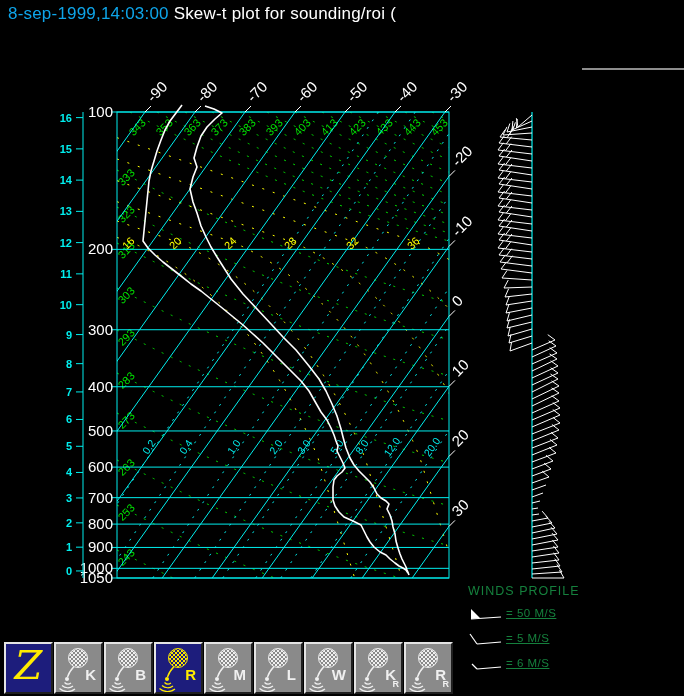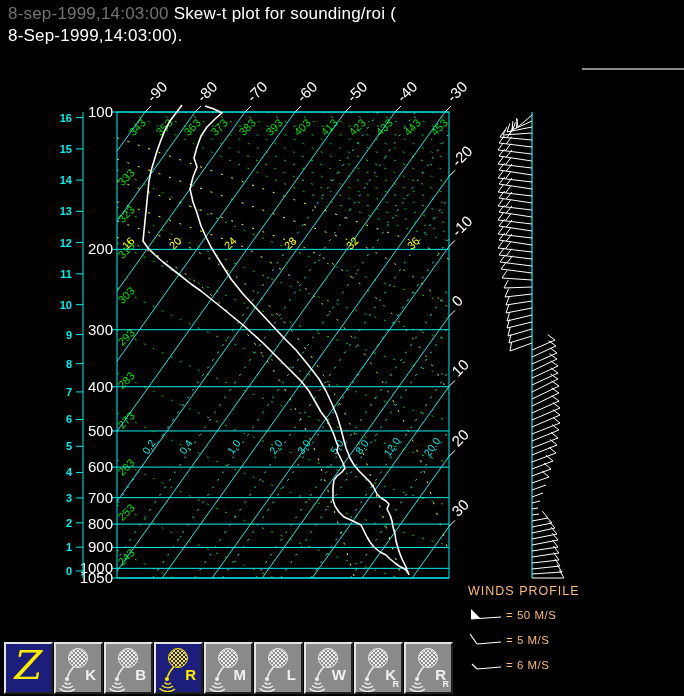--- a/index.html
+++ b/index.html
@@ -1,27 +1,27 @@
 <!DOCTYPE html>
 <html><head>
 <meta charset="utf-8">
 <style>
   html,body{margin:0;padding:0;background:#000;}
   body{width:684px;height:696px;position:relative;overflow:hidden;
        font-family:"Liberation Sans",sans-serif;}
   #title{position:absolute;left:8px;top:3px;width:600px;font-size:17px;
          line-height:22px;color:#fff;letter-spacing:0.2px;}
-  #title .yel{color:#737373;}
+  #title .yel{color:#0ea5e9;}
   #gray-rule{position:absolute;left:582px;top:68px;width:102px;height:2px;background:#8d8d8d;}
   #chart{position:absolute;left:0;top:0;}
   #chart text{font-family:"Liberation Sans",sans-serif;}
   
-  #wind-legend{position:absolute;left:468px;top:584px;width:210px;color:#fdba74;}
+  #wind-legend{position:absolute;left:468px;top:584px;width:210px;color:#15803d;}
   #wind-legend .lg-title{font-size:12.5px;letter-spacing:1px;margin-bottom:9px;}
-  .lg-row{display:flex;align-items:flex-end;height:14px;margin-bottom:11px;}
+  .lg-row{display:flex;align-items:flex-start;height:14px;margin-bottom:11px;text-decoration:underline;}
   .lg-row svg{margin-right:4px;}
   .lg-row .lg-label{font-size:11.5px;letter-spacing:0.5px;}
   
   .tbtn{position:absolute;top:642px;width:49px;height:52px;background:#8a8a8a;
         border-top:2px solid #e4e4e4;border-left:2px solid #e4e4e4;
         border-right:2px solid #1f1f1f;border-bottom:2px solid #1f1f1f;
         box-sizing:border-box;cursor:pointer;}
   .tbtn.sel{background:#1d1d7c;}
   .tbtn .bicon{position:absolute;left:1px;top:2px;color:#f0f0f0;}
   .tbtn.sel .bicon{color:#ffeb00;}
@@ -62,21 +62,20 @@
         <g fill="none">
           <use href="#balloon-geom"></use>
           <circle cx="21" cy="12" r="9" fill="url(#chkY)"></circle>
         </g>
       </symbol>
   </defs>
 </svg>
 
 <div id="title">
   <div><span class="yel">8-sep-1999,14:03:00</span><span>  Skew-t plot for sounding/roi (</span></div>
-  <div>8-Sep-1999,14:03:00).</div>
 </div>
 
 <div id="gray-rule"></div>
 
 <svg id="chart" width="684" height="696">
     <defs>
       <clipPath id="plotclip">
         <rect x="117" y="112" width="332" height="466"></rect>
       </clipPath>
     </defs>

